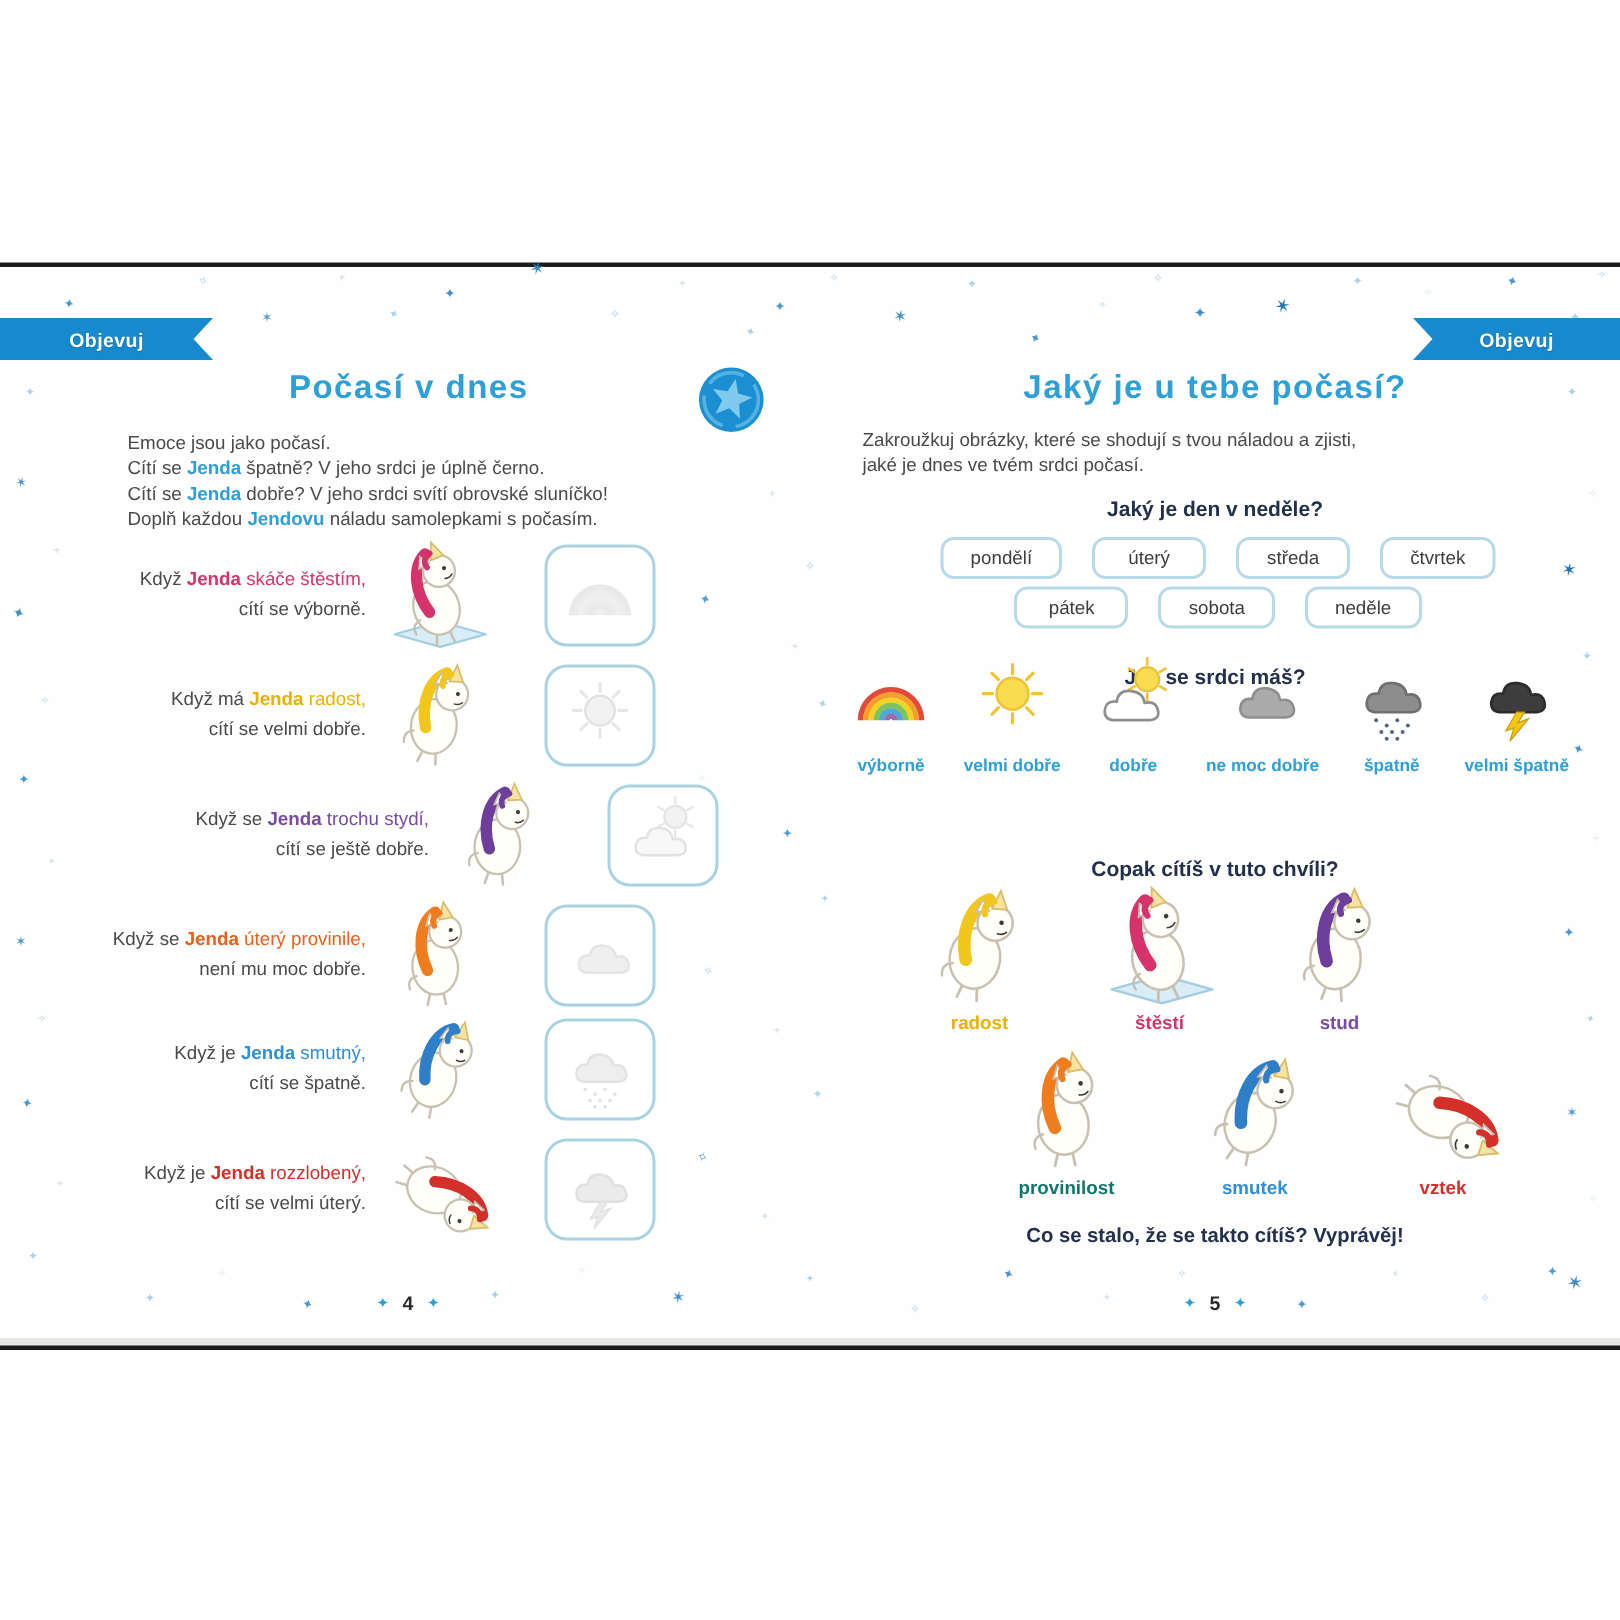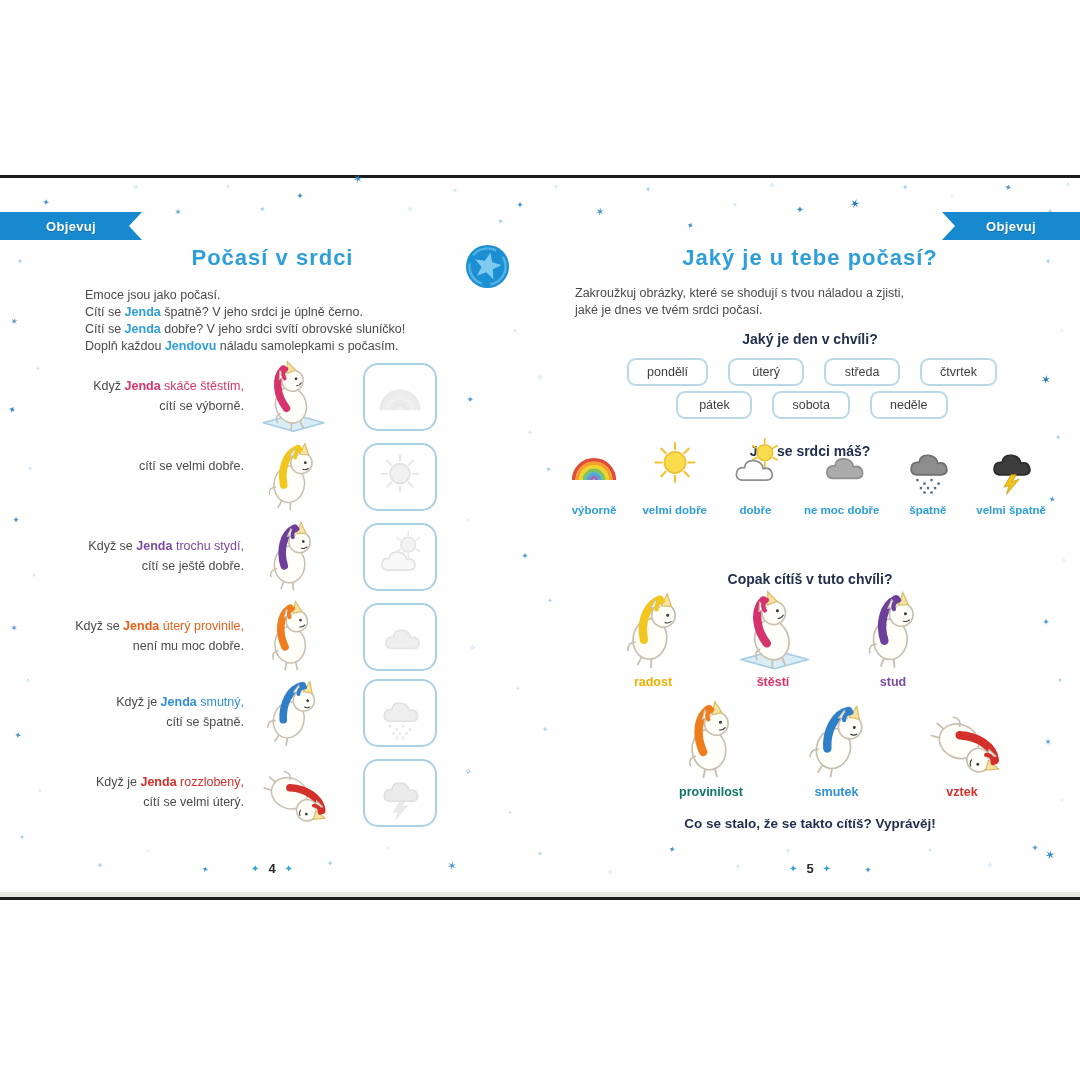--- a/index.html
+++ b/index.html
@@ -133,21 +133,21 @@
       <span class="star" style="left: 1035px; top: 848px; font-size: 9px; color: rgb(46, 134, 200); opacity: 0.8; transform: translate(-50%, -50%) rotate(0deg);">✦</span>
     </div>
 
   <div class="banner banner-left">
     <span>Objevuj</span>
   </div>
   <div class="banner banner-right">
     <span>Objevuj</span>
   </div>
 
-  <div class="page-title" id="left-title">Počasí v srdci</div>
+  <div class="page-title" id="left-title">Počasí v dnes</div>
   <div class="intro" id="left-intro">
       <div>Emoce jsou jako počasí.</div>
       <div>Cítí se <span class="accent">Jenda</span> špatně? V jeho srdci je úplně černo.</div>
       <div>Cítí se <span class="accent">Jenda</span> dobře? V jeho srdci svítí obrovské sluníčko!</div>
       <div>Doplň každou <span class="accent">Jendovu</span> náladu samolepkami s počasím.</div>
     </div>
   <div id="mood-rows">
       <div class="mood-row" style="top: 363px;">
         <div class="mood-text">
           <div>Když <b style="color:#d6336c">Jenda</b><span style="color:#d6336c"> skáče štěstím,</span></div>
@@ -174,20 +174,21 @@
               <path d="M 11 50 A 19 19 0 0 1 49 50" stroke="#dadada" stroke-width="4.2" fill="none"></path>
               <path d="M 15 50 A 15 15 0 0 1 45 50" stroke="#e0e0e0" stroke-width="4.2" fill="none"></path>
               <path d="M 19 50 A 11 11 0 0 1 41 50" stroke="#dadada" stroke-width="4.2" fill="none"></path>
               <path d="M 23 50 A 7 7 0 0 1 37 50" stroke="#d4d4d4" stroke-width="4.2" fill="none"></path>
               <path d="M 27 50 A 3 3 0 0 1 33 50" stroke="#dedede" stroke-width="4.2" fill="none"></path>
             </svg></span>
         </div>
       </div>
       <div class="mood-row" style="top: 443px;">
         <div class="mood-text">
+          <div>Když má <b style="color:#eeb000">Jenda</b><span style="color:#eeb000"> radost,</span></div>
           <div>cítí se velmi dobře.</div>
         </div>
         <div class="mood-uni"><svg viewBox="0 0 100 100" width="100%" height="100%">
     <g transform="rotate(8 50 55)">
       <path d="M40 83 l-3 9 M52 84 l1 9" stroke="#c9c0b2" stroke-width="2.2" fill="none" stroke-linecap="round"></path>
       <ellipse cx="47" cy="60" rx="20" ry="24" fill="#fffef8" stroke="#c9c0b2" stroke-width="2"></ellipse>
       <path d="M30 66 q-9 2 -7 11" stroke="#c9c0b2" stroke-width="2" fill="none" stroke-linecap="round"></path>
       <path d="M52 12 C 37 20 33 42 40 62" stroke="#f2c71d" stroke-width="10" fill="none" stroke-linecap="round"></path>
       <circle cx="59" cy="30" r="14" fill="#fffef8" stroke="#c9c0b2" stroke-width="2"></circle>
       <polygon points="60,4 55,19 67,18" fill="#f6e3a1" stroke="#d9bd6a" stroke-width="1.5"></polygon>
@@ -204,21 +205,21 @@
               <line x1="40.60660171779821" y1="40.60660171779821" x2="45.55634918610404" y2="45.55634918610404" stroke="#cfcfcf" stroke-width="2.4" stroke-linecap="round"></line>
               <line x1="30" y1="45" x2="30" y2="52" stroke="#cfcfcf" stroke-width="2.4" stroke-linecap="round"></line>
               <line x1="19.393398282201787" y1="40.60660171779821" x2="14.443650813895957" y2="45.55634918610404" stroke="#cfcfcf" stroke-width="2.4" stroke-linecap="round"></line>
               <line x1="15" y1="30.000000000000004" x2="8" y2="30.000000000000004" stroke="#cfcfcf" stroke-width="2.4" stroke-linecap="round"></line>
               <line x1="19.393398282201787" y1="19.393398282201787" x2="14.443650813895951" y2="14.443650813895957" stroke="#cfcfcf" stroke-width="2.4" stroke-linecap="round"></line>
               <line x1="29.999999999999996" y1="15" x2="29.999999999999996" y2="8" stroke="#cfcfcf" stroke-width="2.4" stroke-linecap="round"></line>
               <line x1="40.60660171779821" y1="19.393398282201787" x2="45.55634918610404" y2="14.443650813895951" stroke="#cfcfcf" stroke-width="2.4" stroke-linecap="round"></line>
             </svg></span>
         </div>
       </div>
-      <div class="mood-row" style="top: 523px;">
+      <div class="mood-row" style="top: 523px; margin-left: 42px;">
         <div class="mood-text">
           <div>Když se <b style="color:#7b4ba0">Jenda</b><span style="color:#7b4ba0"> trochu stydí,</span></div>
           <div>cítí se ještě dobře.</div>
         </div>
         <div class="mood-uni"><svg viewBox="0 0 100 100" width="100%" height="100%">
     <g transform="rotate(2 50 55)">
       <path d="M40 83 l-3 9 M52 84 l1 9" stroke="#c9c0b2" stroke-width="2.2" fill="none" stroke-linecap="round"></path>
       <ellipse cx="47" cy="60" rx="20" ry="24" fill="#fffef8" stroke="#c9c0b2" stroke-width="2"></ellipse>
       <path d="M30 66 q-9 2 -7 11" stroke="#c9c0b2" stroke-width="2" fill="none" stroke-linecap="round"></path>
       <path d="M52 12 C 37 20 33 42 40 62" stroke="#6d3f9b" stroke-width="10" fill="none" stroke-linecap="round"></path>
@@ -345,21 +346,21 @@
       <path d="M24 9.5 l3.7 9.4 10 .6 -7.8 6.2 2.6 9.8 -8.5-5.6 -8.5 5.6 2.6-9.8 -7.8-6.2 10-.6 z" fill="#7ecbef" transform="rotate(12 24 24)"></path>
     </svg>
   </div>
 
   <div class="page-title" id="right-title">Jaký je u tebe počasí?</div>
   <div class="intro" id="right-intro">
     <div>Zakroužkuj obrázky, které se shodují s tvou náladou a zjisti,</div>
     <div>jaké je dnes ve tvém srdci počasí.</div>
   </div>
 
-  <div class="section-q" id="day-q">Jaký je den v chvíli?</div>
+  <div class="section-q" id="day-q">Jaký je den v neděle?</div>
   <div class="days" id="days-row-1">
       <div class="day-chip">pondělí</div>
       <div class="day-chip">úterý</div>
       <div class="day-chip">středa</div>
       <div class="day-chip">čtvrtek</div>
     </div>
   <div class="days" id="days-row-2">
       <div class="day-chip">pátek</div>
       <div class="day-chip">sobota</div>
       <div class="day-chip">neděle</div>

